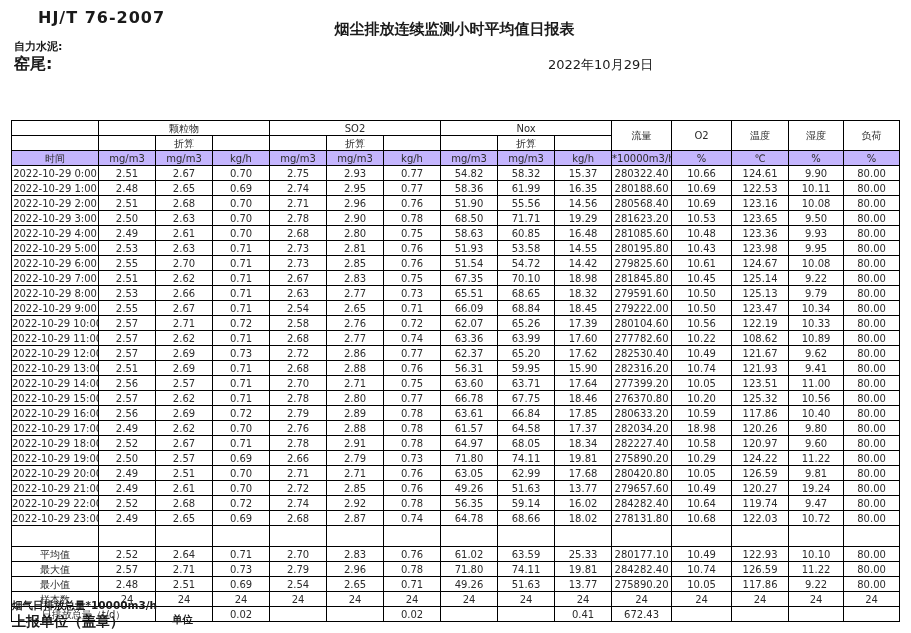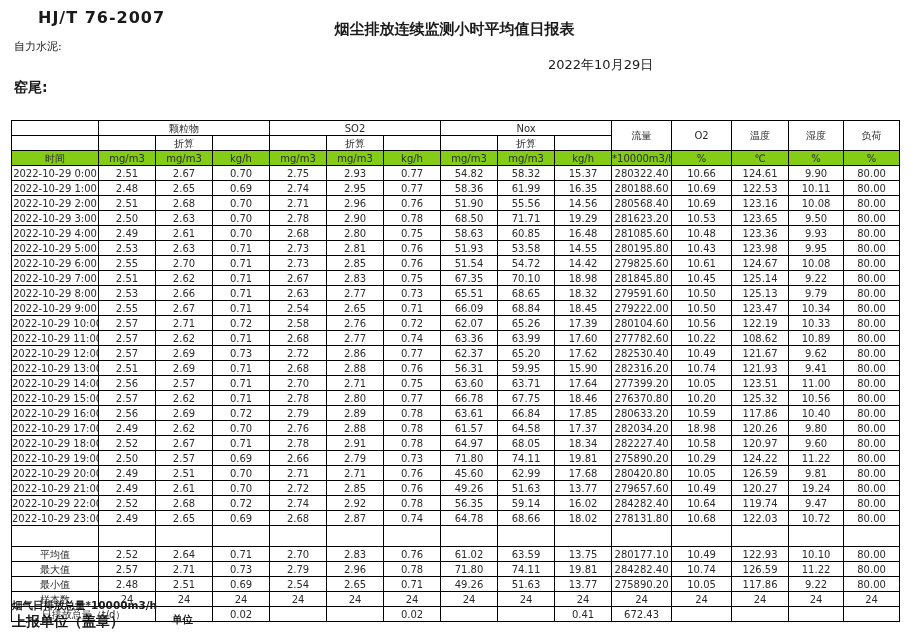--- a/index.html
+++ b/index.html
@@ -3,34 +3,34 @@
 <meta charset="utf-8">
 <style>
   html,body{margin:0;padding:0;}
   body{
     width:911px;height:633px;position:relative;background:#ffffff;
     font-family:"DejaVu Sans","Liberation Sans",sans-serif;color:#1a1a1a;
     overflow:hidden;
   }
   .doc-code{position:absolute;left:38px;top:8px;font-size:16px;font-weight:bold;letter-spacing:1px;}
   .doc-title{position:absolute;left:0;right:2px;top:20px;text-align:center;font-size:15px;font-weight:bold;}
-  .company{position:absolute;left:14px;top:39px;font-size:11px;font-weight:normal;}
-  .location{position:absolute;left:14px;top:54px;font-size:14px;font-weight:bold;margin-top:25px;}
+  .company{position:absolute;left:14px;top:39px;font-size:11px;font-weight:bold;}
+  .location{position:absolute;left:14px;top:54px;font-size:16px;font-weight:bold;}
   .doc-date{position:absolute;left:548px;top:56px;font-size:13px;}
   table.report{
     position:absolute;left:11px;top:84px;width:888px;
     border-collapse:collapse;table-layout:fixed;margin-top:36px;
   }
   table.report td{
     border:1px solid #000;text-align:center;vertical-align:middle;
     font-size:10px;height:14px;line-height:13px;padding:0;
     white-space:nowrap;overflow:hidden;color:#2b2b2b;
   }
   td.hd{font-size:10.5px;color:#1a1a1a;}
-  td.green{background:#84cc16;}
+  td.green{background:#c4b5fd;}
   tr.datarow td{height:14px;}
   tr.blankrow td{height:20px;}
   td.o2v{vertical-align:bottom;}
   td.total-label{
     text-align:left;border-left:1px solid #fff;border-bottom:1px solid #fff;
     padding-left:2px;font-size:10.5px;color:#1a1a1a;
   }
   td.sum-label{font-size:10.5px;color:#1a1a1a;}
   .footer-line1{position:absolute;left:12px;top:599px;font-size:10.5px;font-weight:bold;}
   .footer-line2{position:absolute;left:12px;top:613px;font-size:14px;font-weight:bold;text-align:right;}
@@ -447,21 +447,21 @@
         <td>80.00</td>
       </tr>
       <tr class="datarow">
         <td>2022-10-29 20:00</td>
         <td>2.49</td>
         <td>2.51</td>
         <td>0.70</td>
         <td>2.71</td>
         <td>2.71</td>
         <td>0.76</td>
-        <td>45.60</td>
+        <td>63.05</td>
         <td>62.99</td>
         <td>17.68</td>
         <td>280420.80</td>
         <td class="o2v">10.05</td>
         <td>126.59</td>
         <td>9.81</td>
         <td>80.00</td>
       </tr>
       <tr class="datarow">
         <td>2022-10-29 21:00</td>
@@ -534,21 +534,21 @@
       <tr class="datarow">
         <td class="sum-label">平均值</td>
         <td>2.52</td>
         <td>2.64</td>
         <td>0.71</td>
         <td>2.70</td>
         <td>2.83</td>
         <td>0.76</td>
         <td>61.02</td>
         <td>63.59</td>
-        <td>13.75</td>
+        <td>25.33</td>
         <td>280177.10</td>
         <td class="o2v">10.49</td>
         <td>122.93</td>
         <td>10.10</td>
         <td>80.00</td>
       </tr>
       <tr class="datarow">
         <td class="sum-label">最大值</td>
         <td>2.57</td>
         <td>2.71</td>

